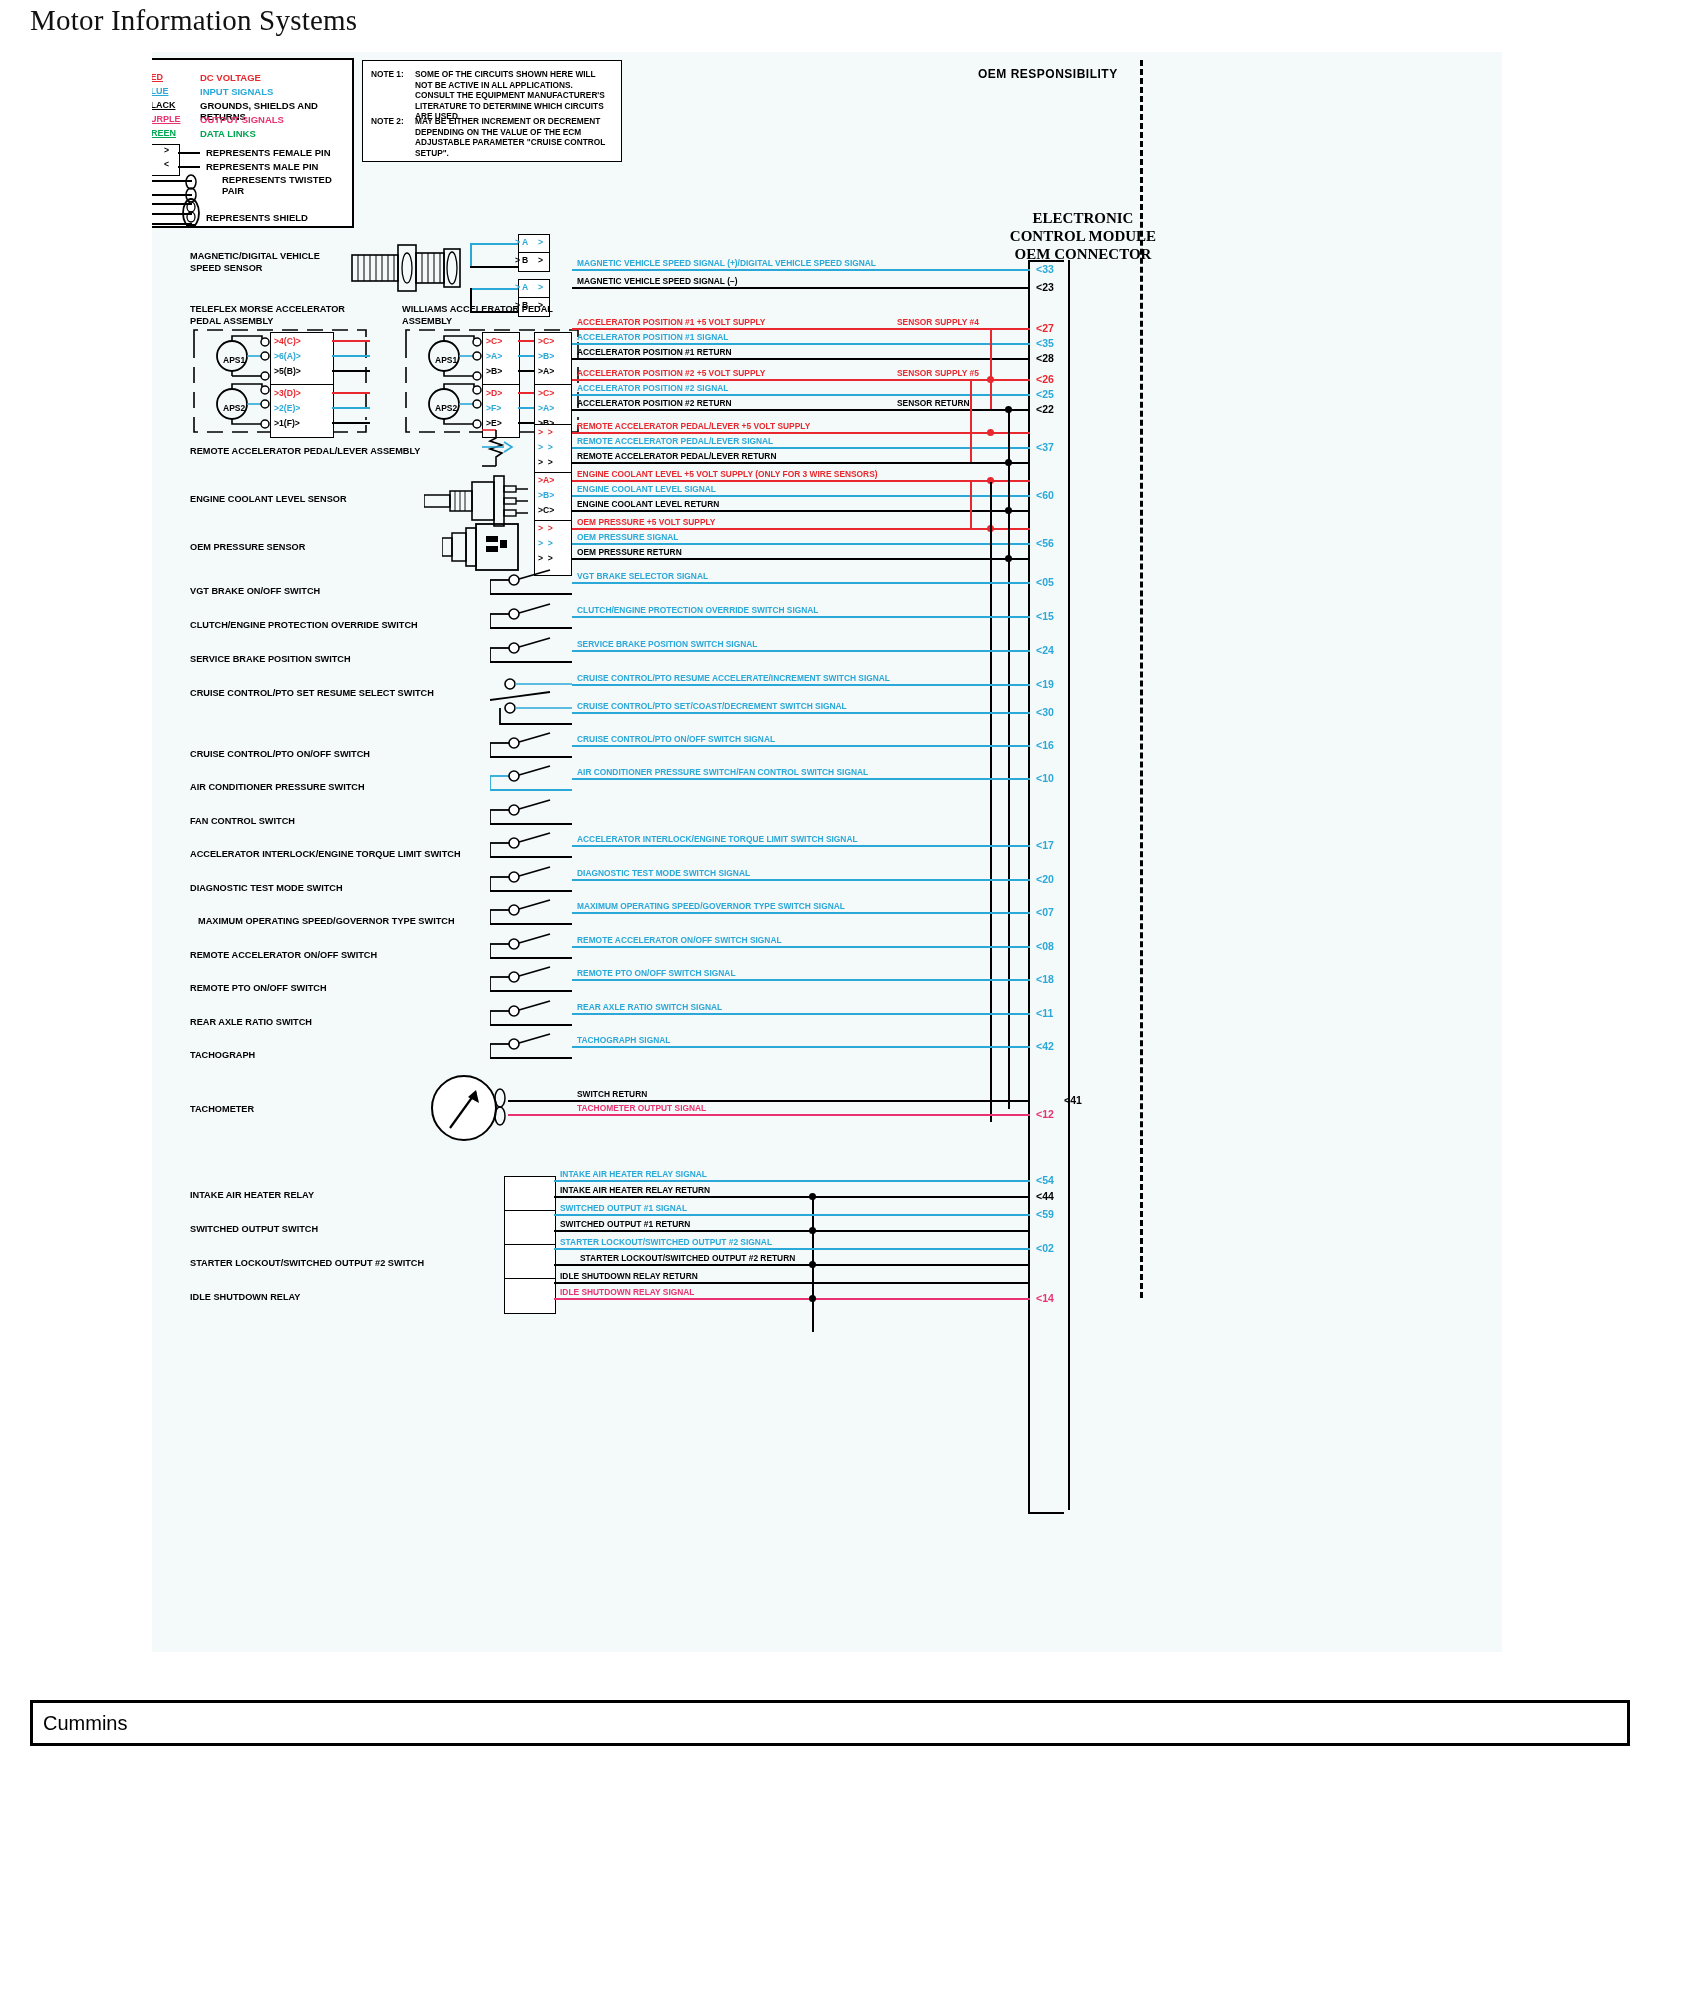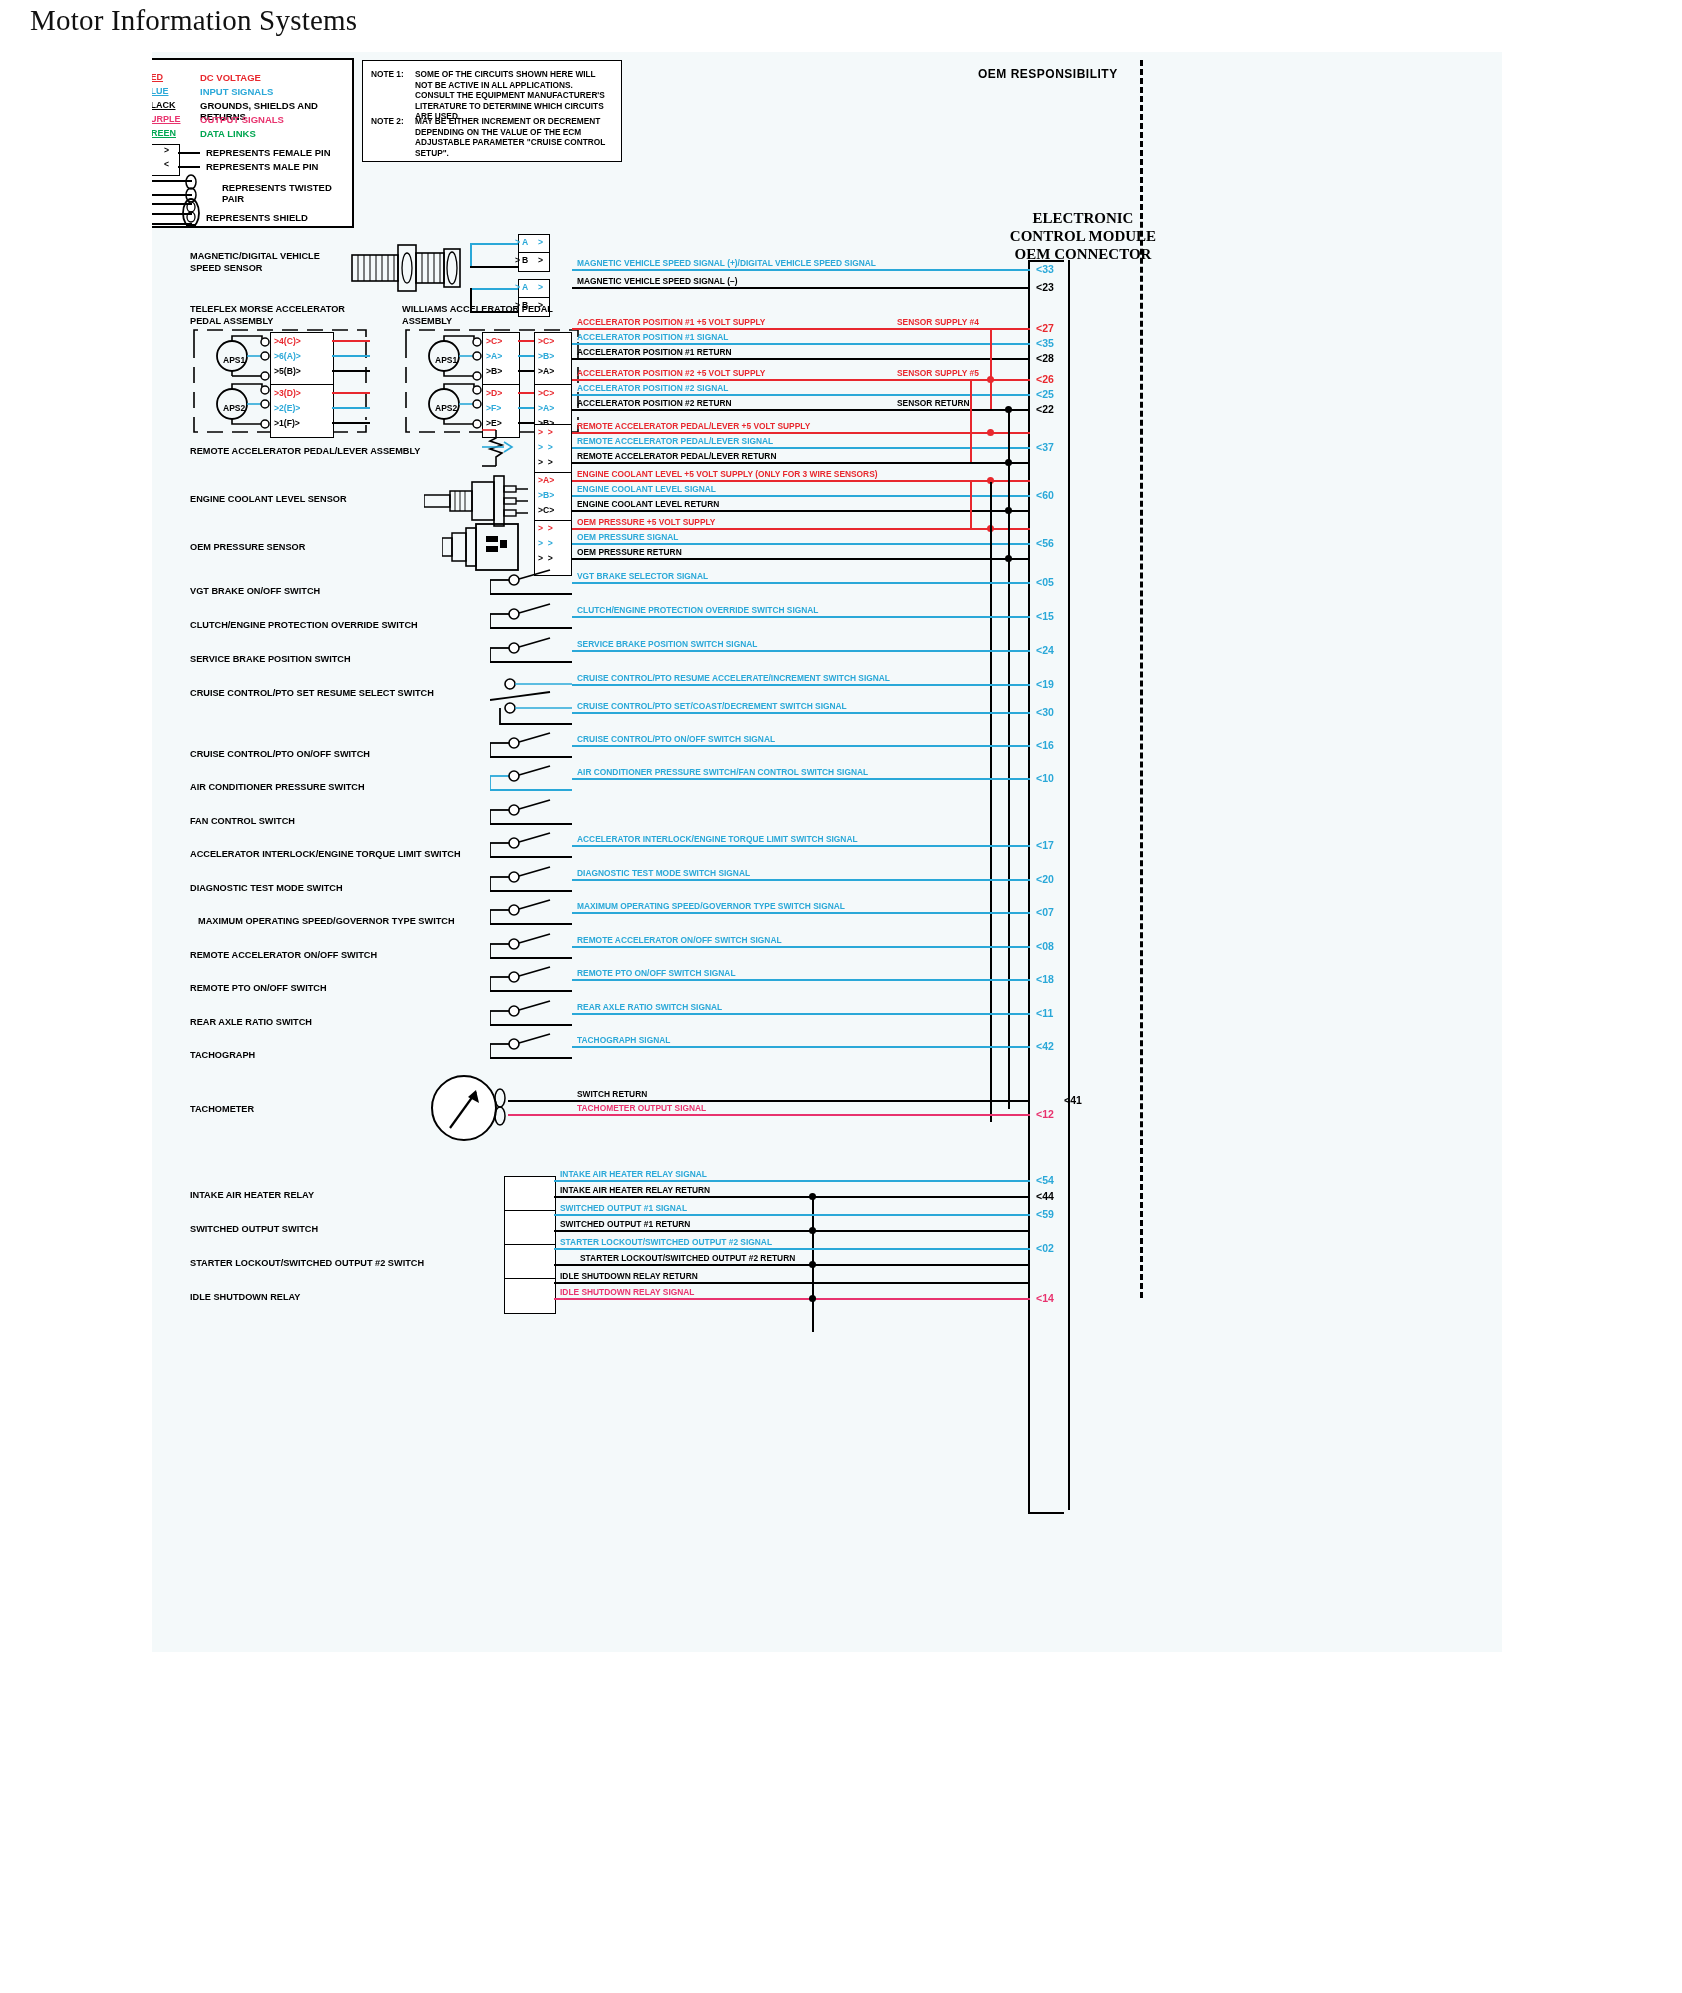--- a/index.html
+++ b/index.html
@@ -98,21 +98,21 @@
     <div class="pinlbl" style="left:30px;top:99px;">&lt;</div>
     <div class="ln w-blk" style="left:44px;top:106px;width:22px;height:1.5px;"></div>
     <div class="lg-txt" style="left:72px;top:101px;">REPRESENTS MALE PIN</div>
 
     <div class="ln w-blk" style="left:10px;top:120px;width:48px;height:1.5px;"></div>
     <div class="ln w-blk" style="left:10px;top:134px;width:48px;height:1.5px;"></div>
     <svg style="position:absolute;left:48px;top:114px;" width="18" height="28">
       <ellipse cx="9" cy="8" rx="5" ry="7" fill="none" stroke="#000" stroke-width="1.5"></ellipse>
       <ellipse cx="9" cy="21" rx="5" ry="7" fill="none" stroke="#000" stroke-width="1.5"></ellipse>
     </svg>
-    <div class="lg-txt" style="left:72px;top:122px;padding-left:16px;">REPRESENTS TWISTED PAIR</div>
+    <div class="lg-txt" style="left:72px;top:114px;padding-left:16px;">REPRESENTS TWISTED PAIR</div>
 
     <div class="ln w-blk" style="left:10px;top:143px;width:48px;height:1.5px;"></div>
     <div class="ln w-blk" style="left:10px;top:153px;width:48px;height:1.5px;"></div>
     <div class="ln w-blk" style="left:10px;top:163px;width:48px;height:1.5px;"></div>
     <svg style="position:absolute;left:47px;top:138px;" width="20" height="30">
       <ellipse cx="10" cy="15" rx="8" ry="14" fill="none" stroke="#000" stroke-width="1.8"></ellipse>
       <ellipse cx="10" cy="9" rx="4" ry="5" fill="none" stroke="#000" stroke-width="1.3"></ellipse>
       <ellipse cx="10" cy="19" rx="4" ry="5" fill="none" stroke="#000" stroke-width="1.3"></ellipse>
       <rect x="5" y="26" width="10" height="4" fill="#000"></rect>
     </svg>
@@ -592,13 +592,16 @@
       <div class="ln w-pur" style="left: 402px; top: 1246px; width: 476px; height: 1.6px;"></div>
       <div class="sig t-pur" style="left: 408px; top: 1235px;">IDLE SHUTDOWN RELAY SIGNAL</div>
       <div class="pin t-pur" style="left: 884px; top: 1240px;">&lt;14</div>
       <div class="ln w-blk" style="left: 660px; top: 1246px; width: 1.6px; height: 34px;"></div>
       <div class="jdot" style="left: 657px; top: 1243px;"></div>
     </div>
 
 </div>
 
 <div id="footer">
+  <div class="fpanel">
+    <span class="ftxt">Cummins</span>
+  </div>
 </div>
 
 </body></html>

